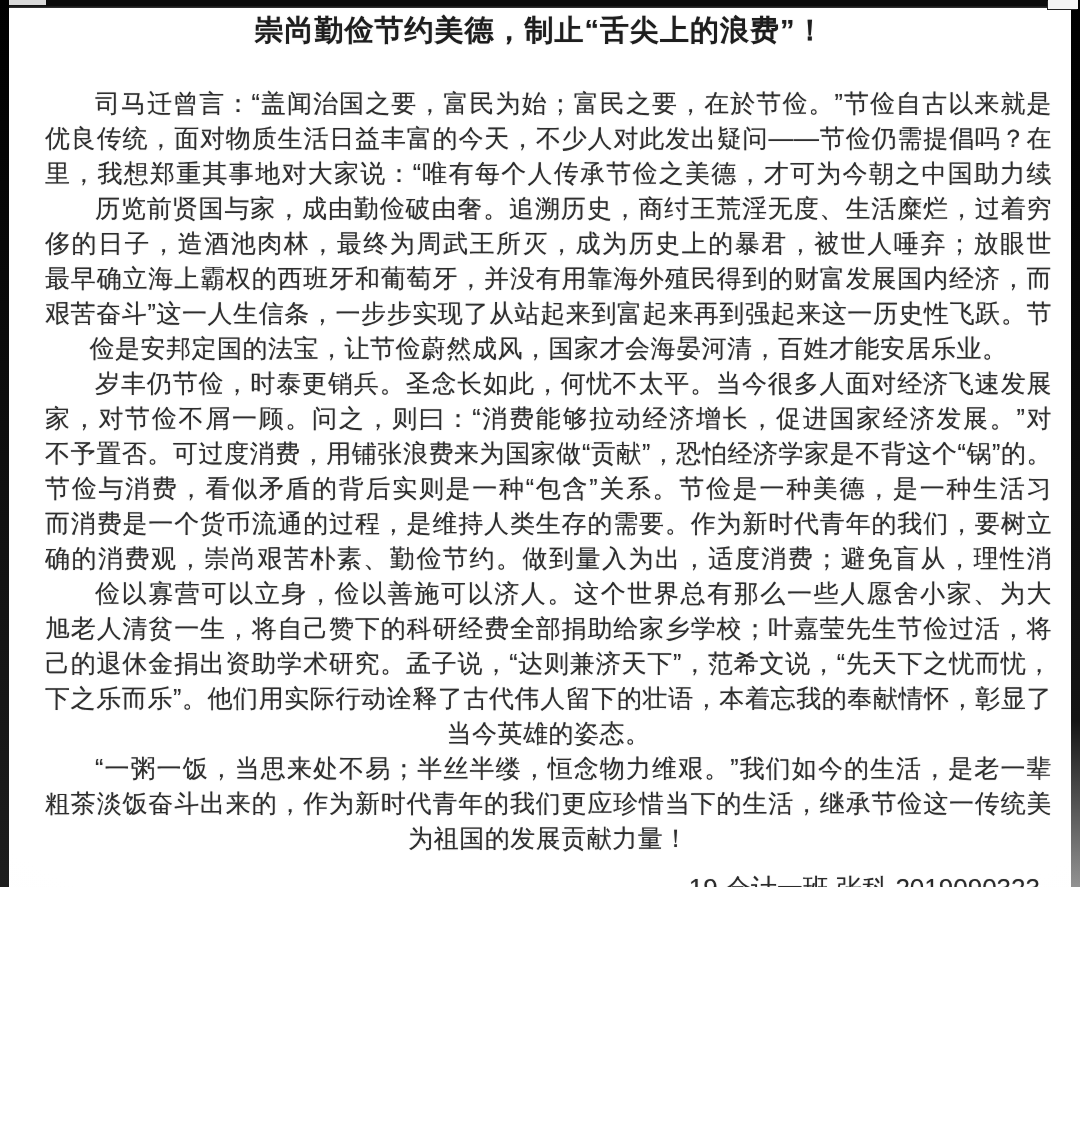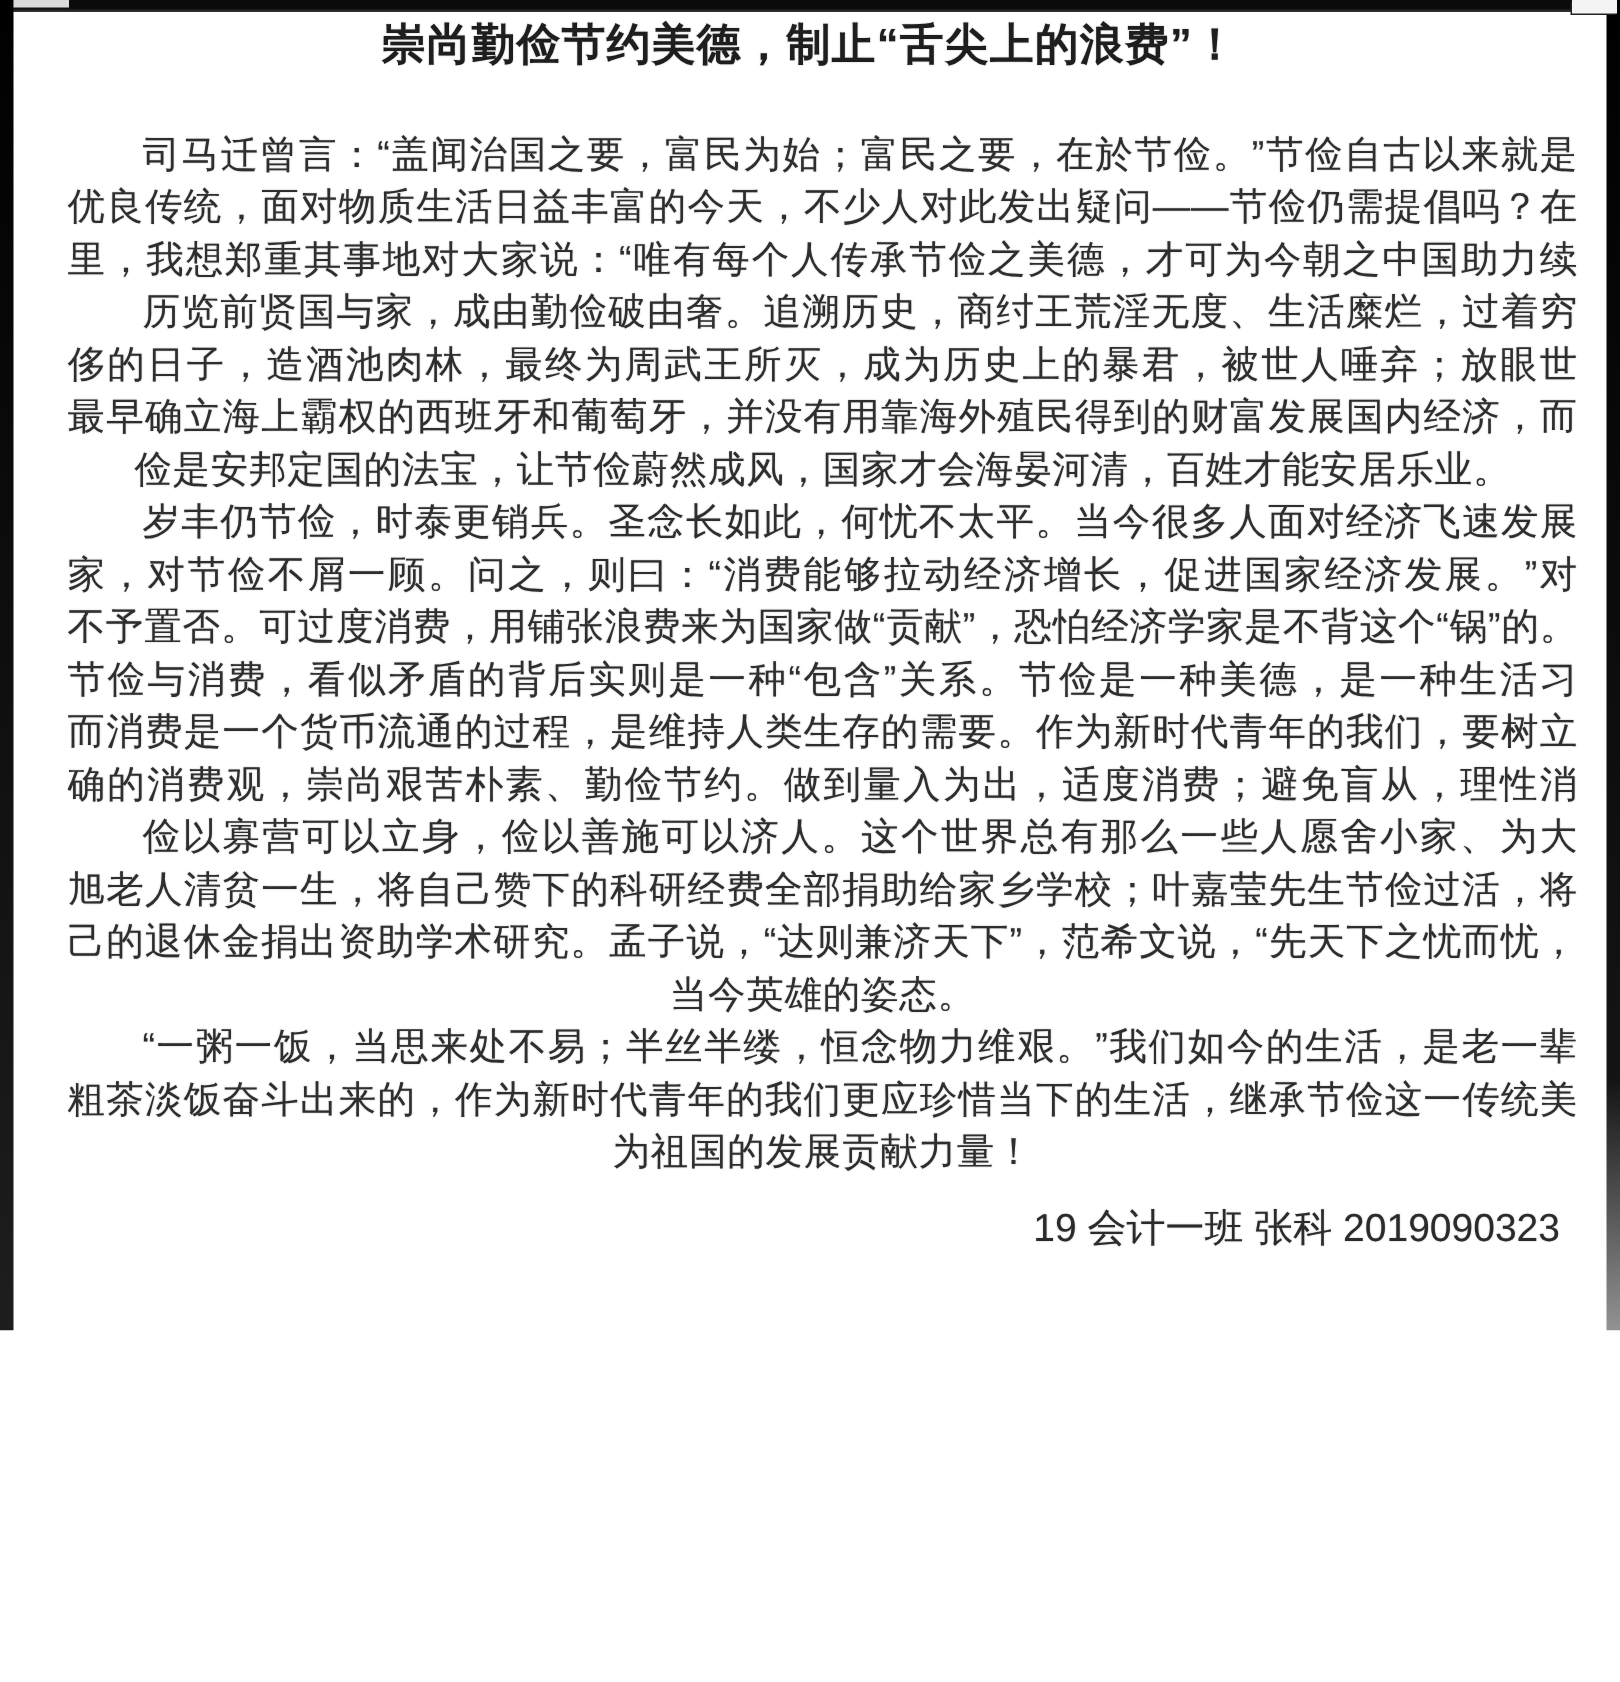--- a/index.html
+++ b/index.html
@@ -117,30 +117,32 @@
 
   <div class="doc">
     <h1 class="title">崇尚勤俭节约美德，制止“舌尖上的浪费”！</h1>
     <div class="body" id="essay-body">
         <div class="line j first">司马迁曾言：“盖闻治国之要，富民为始；富民之要，在於节俭。”节俭自古以来就是我国的</div>
         <div class="line j">优良传统，面对物质生活日益丰富的今天，不少人对此发出疑问——节俭仍需提倡吗？在这</div>
         <div class="line j">里，我想郑重其事地对大家说：“唯有每个人传承节俭之美德，才可为今朝之中国助力续航。”</div>
         <div class="line j first">历览前贤国与家，成由勤俭破由奢。追溯历史，商纣王荒淫无度、生活糜烂，过着穷奢极</div>
         <div class="line j">侈的日子，造酒池肉林，最终为周武王所灭，成为历史上的暴君，被世人唾弃；放眼世界，</div>
         <div class="line j">最早确立海上霸权的西班牙和葡萄牙，并没有用靠海外殖民得到的财富发展国内经济，而是</div>
+        <div class="line j">艰苦奋斗”这一人生信条，一步步实现了从站起来到富起来再到强起来这一历史性飞跃。节</div>
         <div class="line">俭是安邦定国的法宝，让节俭蔚然成风，国家才会海晏河清，百姓才能安居乐业。</div>
         <div class="line j first">岁丰仍节俭，时泰更销兵。圣念长如此，何忧不太平。当今很多人面对经济飞速发展的国</div>
         <div class="line j">家，对节俭不屑一顾。问之，则曰：“消费能够拉动经济增长，促进国家经济发展。”对此，我</div>
         <div class="line j">不予置否。可过度消费，用铺张浪费来为国家做“贡献”，恐怕经济学家是不背这个“锅”的。</div>
         <div class="line j">节俭与消费，看似矛盾的背后实则是一种“包含”关系。节俭是一种美德，是一种生活习惯；</div>
         <div class="line j">而消费是一个货币流通的过程，是维持人类生存的需要。作为新时代青年的我们，要树立正</div>
         <div class="line j">确的消费观，崇尚艰苦朴素、勤俭节约。做到量入为出，适度消费；避免盲从，理性消费，</div>
         <div class="line j first">俭以寡营可以立身，俭以善施可以济人。这个世界总有那么一些人愿舍小家、为大家。马</div>
         <div class="line j">旭老人清贫一生，将自己赞下的科研经费全部捐助给家乡学校；叶嘉莹先生节俭过活，将自</div>
         <div class="line j">己的退休金捐出资助学术研究。孟子说，“达则兼济天下”，范希文说，“先天下之忧而忧，后天</div>
+        <div class="line j">下之乐而乐”。他们用实际行动诠释了古代伟人留下的壮语，本着忘我的奉献情怀，彰显了</div>
         <div class="line">当今英雄的姿态。</div>
         <div class="line j first">“一粥一饭，当思来处不易；半丝半缕，恒念物力维艰。”我们如今的生活，是老一辈凭着</div>
         <div class="line j">粗茶淡饭奋斗出来的，作为新时代青年的我们更应珍惜当下的生活，继承节俭这一传统美德，</div>
         <div class="line">为祖国的发展贡献力量！</div>
       </div>
     <div class="signature">19 会计一班 张科 2019090323</div>
   </div>
 </div>
 
 </body></html>

